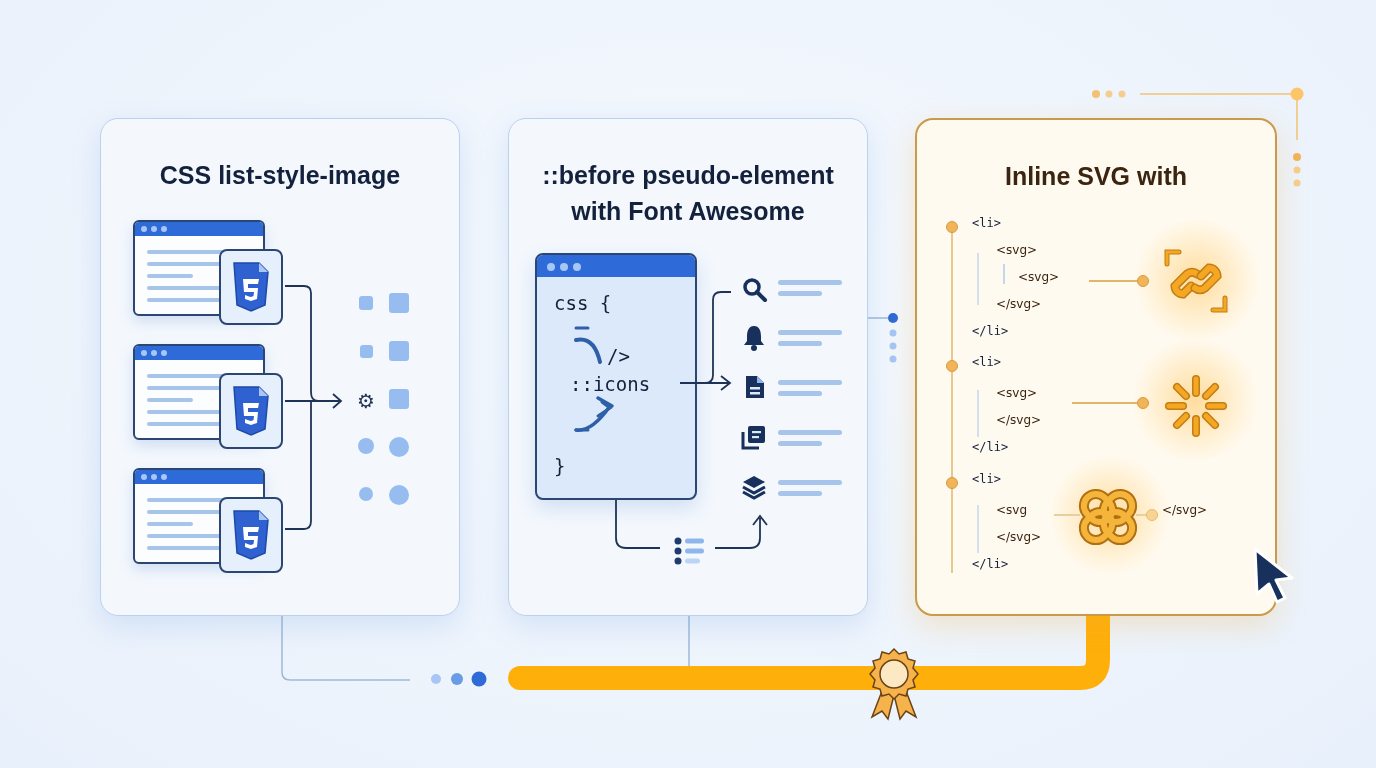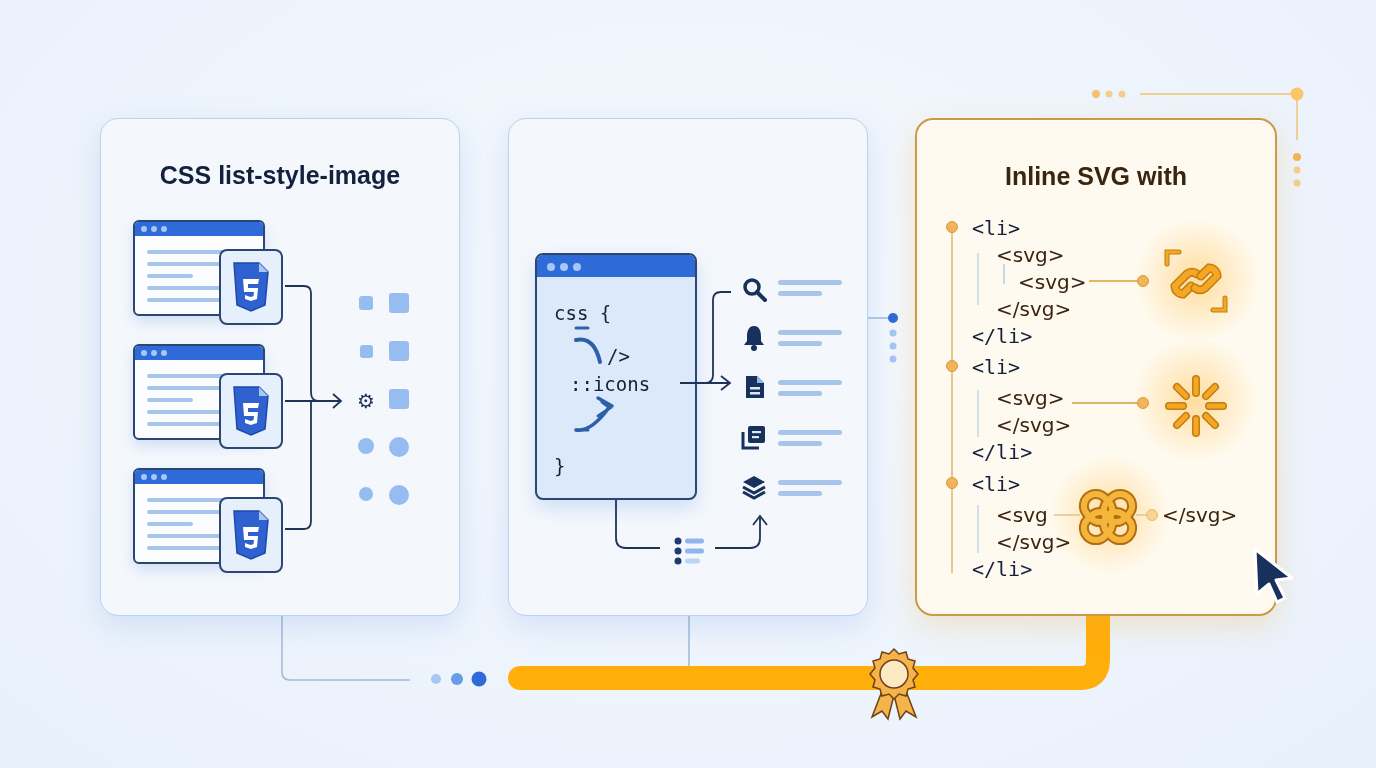--- a/index.html
+++ b/index.html
@@ -42,21 +42,21 @@
   .sq { position: absolute; background: #97bdf0; border-radius: 3px; }
   .ci { position: absolute; background: #97bdf0; border-radius: 50%; }
   .code-win {
     position: absolute; background: #dce9fa; border: 2px solid #2b4672;
     border-radius: 8px; overflow: hidden; box-shadow: 0 8px 20px rgba(70,120,200,0.2);
   }
   .code-win .bar { height: 22px; background: #2f6bd8; position: relative; }
   .code-win .bar i { position: absolute; top: 8px; width: 8px; height: 8px; border-radius: 50%; background: #a6c6f5; }
   .mono { font-family: "DejaVu Sans Mono", "Liberation Mono", monospace; color: #14213d; position: absolute; font-size: 19px; }
   .fa-row-line { position: absolute; height: 5px; border-radius: 3px; background: #a7c4ea; }
-  .svg-code { position: absolute; font-family: "DejaVu Sans", sans-serif; font-size: 20px; color: #3b2410; }
+  .svg-code { position: absolute; font-family: "DejaVu Sans", sans-serif; font-size: 12px; color: #3b2410; }
   .svg-code.li { color: #14213d; font-family: "DejaVu Sans Mono", monospace; }
   .gdot { position: absolute; width: 12px; height: 12px; border-radius: 50%; background: #f2b458; border: 1.5px solid #d99a3c; }
   .glow { position: absolute; border-radius: 50%; background: radial-gradient(circle, rgba(255,196,90,0.55) 0%, rgba(255,210,120,0.2) 50%, rgba(255,220,150,0) 72%); }
 </style>
 </head>
 <body>
 
 <svg class="abs" style="left:0;top:0" width="1376" height="768">
 
   <path d="M282 616 L282 672 Q282 680 290 680 L410 680" fill="none" stroke="#9fb9d8" stroke-width="1.5"></path>
@@ -159,30 +159,32 @@
 <div class="sq" style="left:360px;top:345px;width:13px;height:13px"></div>
 <div class="sq" style="left:389px;top:341px;width:20px;height:20px"></div>
 <div class="abs" style="left:355px;top:390px;width:22px;height:22px;color:#1f3356;font-size:20px;line-height:22px;text-align:center">⚙</div>
 <div class="sq" style="left:389px;top:389px;width:20px;height:20px"></div>
 <div class="ci" style="left:358px;top:438px;width:16px;height:16px"></div>
 <div class="ci" style="left:389px;top:437px;width:20px;height:20px"></div>
 <div class="ci" style="left:359px;top:487px;width:14px;height:14px"></div>
 <div class="ci" style="left:389px;top:485px;width:20px;height:20px"></div>
 
 <div class="panel" style="left:508px;top:118px;width:360px;height:498px">
+  <div class="panel-title" style="top:40px">::before pseudo-element</div>
+  <div class="panel-title" style="top:76px">with Font Awesome</div>
 </div>
 
 <div class="code-win" style="left:535px;top:253px;width:162px;height:247px">
   <div class="bar">
       <i style="left:10px"></i>
       <i style="left:23px"></i>
       <i style="left:36px"></i>
     </div>
 </div>
-<div class="mono" style="left:554px;top:302px">css {</div>
+<div class="mono" style="left:554px;top:292px">css {</div>
 <svg class="abs" style="left:568px;top:320px" width="60" height="120">
   <line x1="8" y1="8" x2="20" y2="8" stroke="#2f5fa8" stroke-width="3" stroke-linecap="round"></line>
   <path d="M8 20 Q26 16 32 42" fill="none" stroke="#2f5fa8" stroke-width="4" stroke-linecap="round"></path>
   <path d="M8 110 Q24 112 42 86 M44 86 L30 78" fill="none" stroke="#2f5fa8" stroke-width="3.5" stroke-linecap="round"></path>
   <path d="M34 82 L42 88 L30 96" fill="none" stroke="#2f5fa8" stroke-width="3" stroke-linecap="round"></path>
   <line x1="8" y1="110" x2="20" y2="110" stroke="#2f5fa8" stroke-width="3" stroke-linecap="round"></line>
 </svg>
 <div class="mono" style="left:607px;top:345px">/&gt;</div>
 <div class="mono" style="left:570px;top:373px">::icons</div>
 <div class="mono" style="left:554px;top:455px">}</div>

